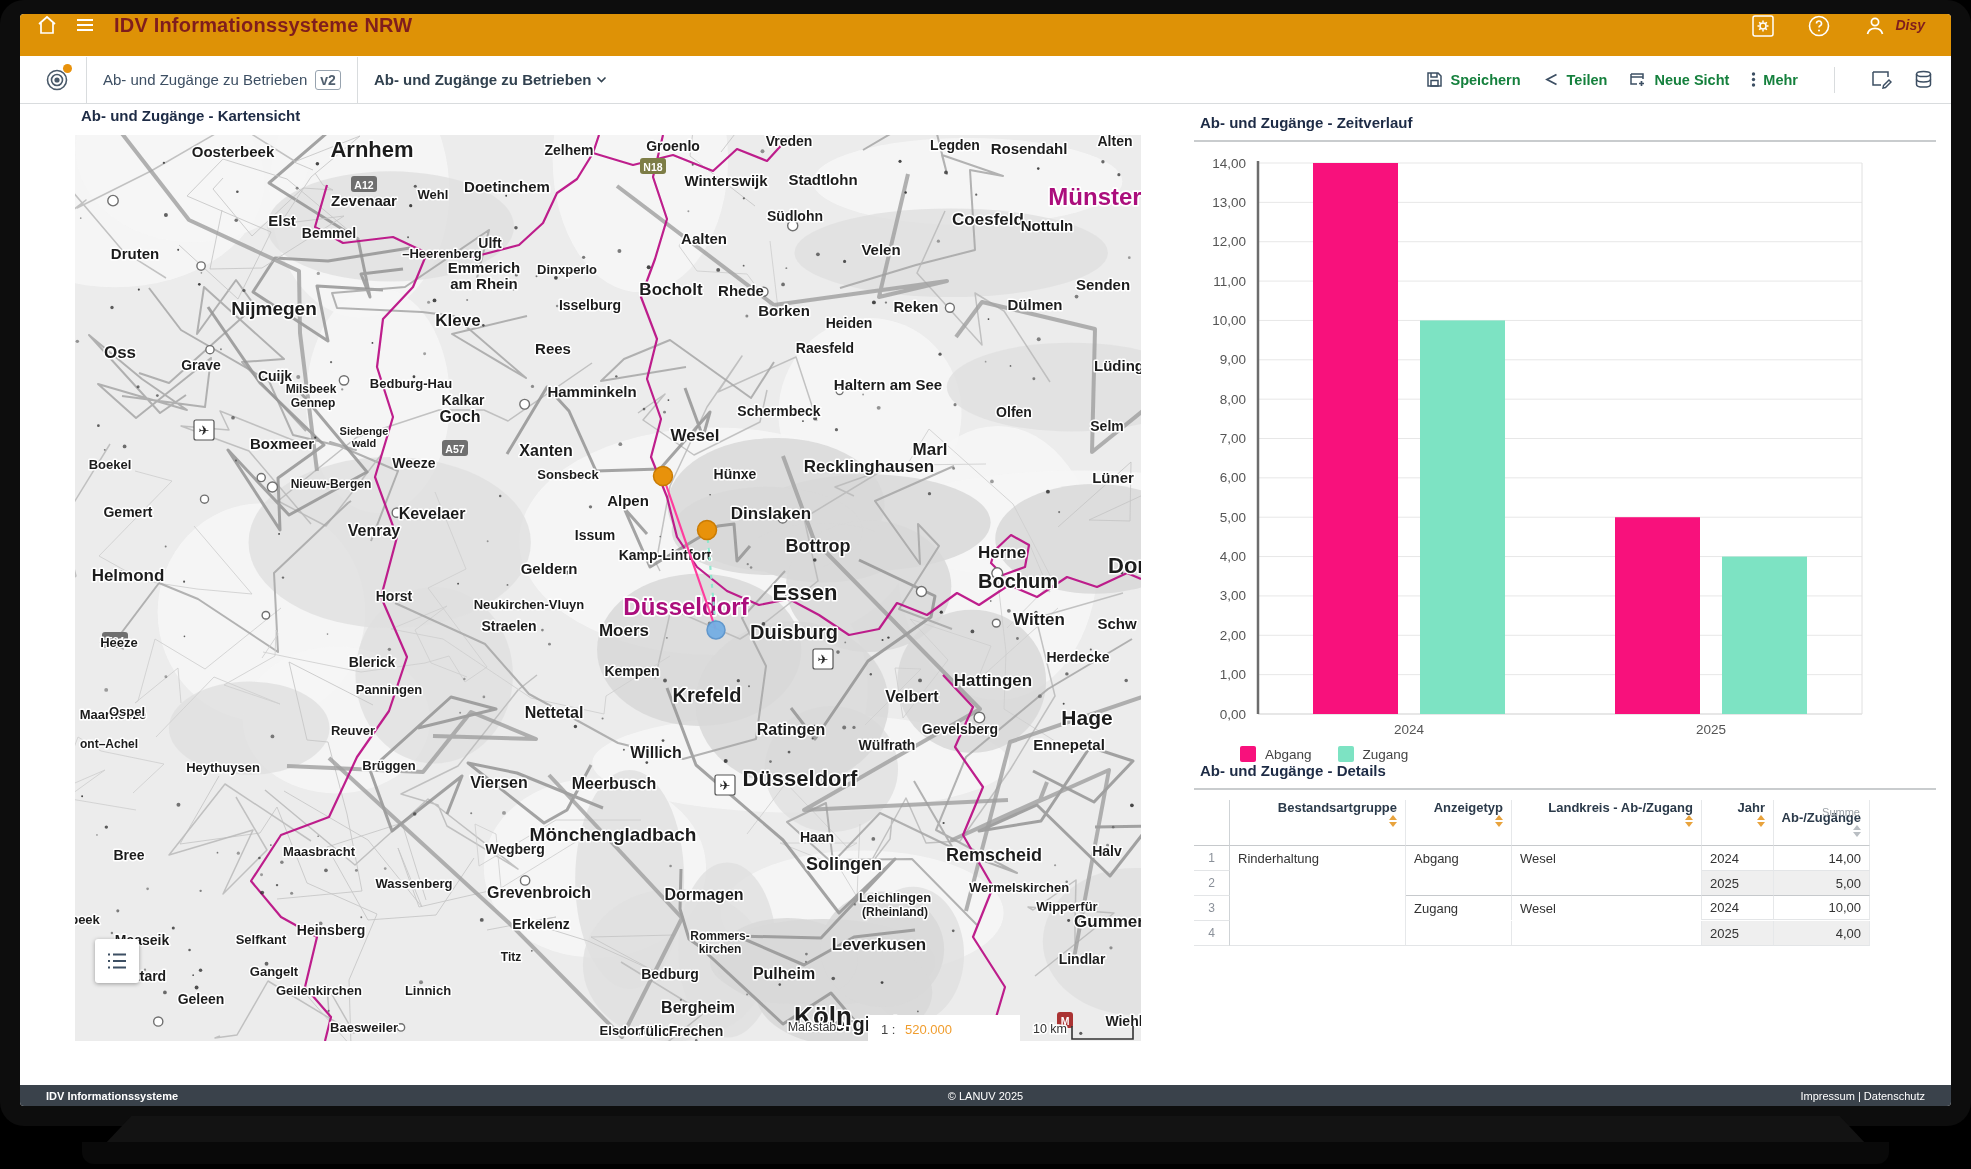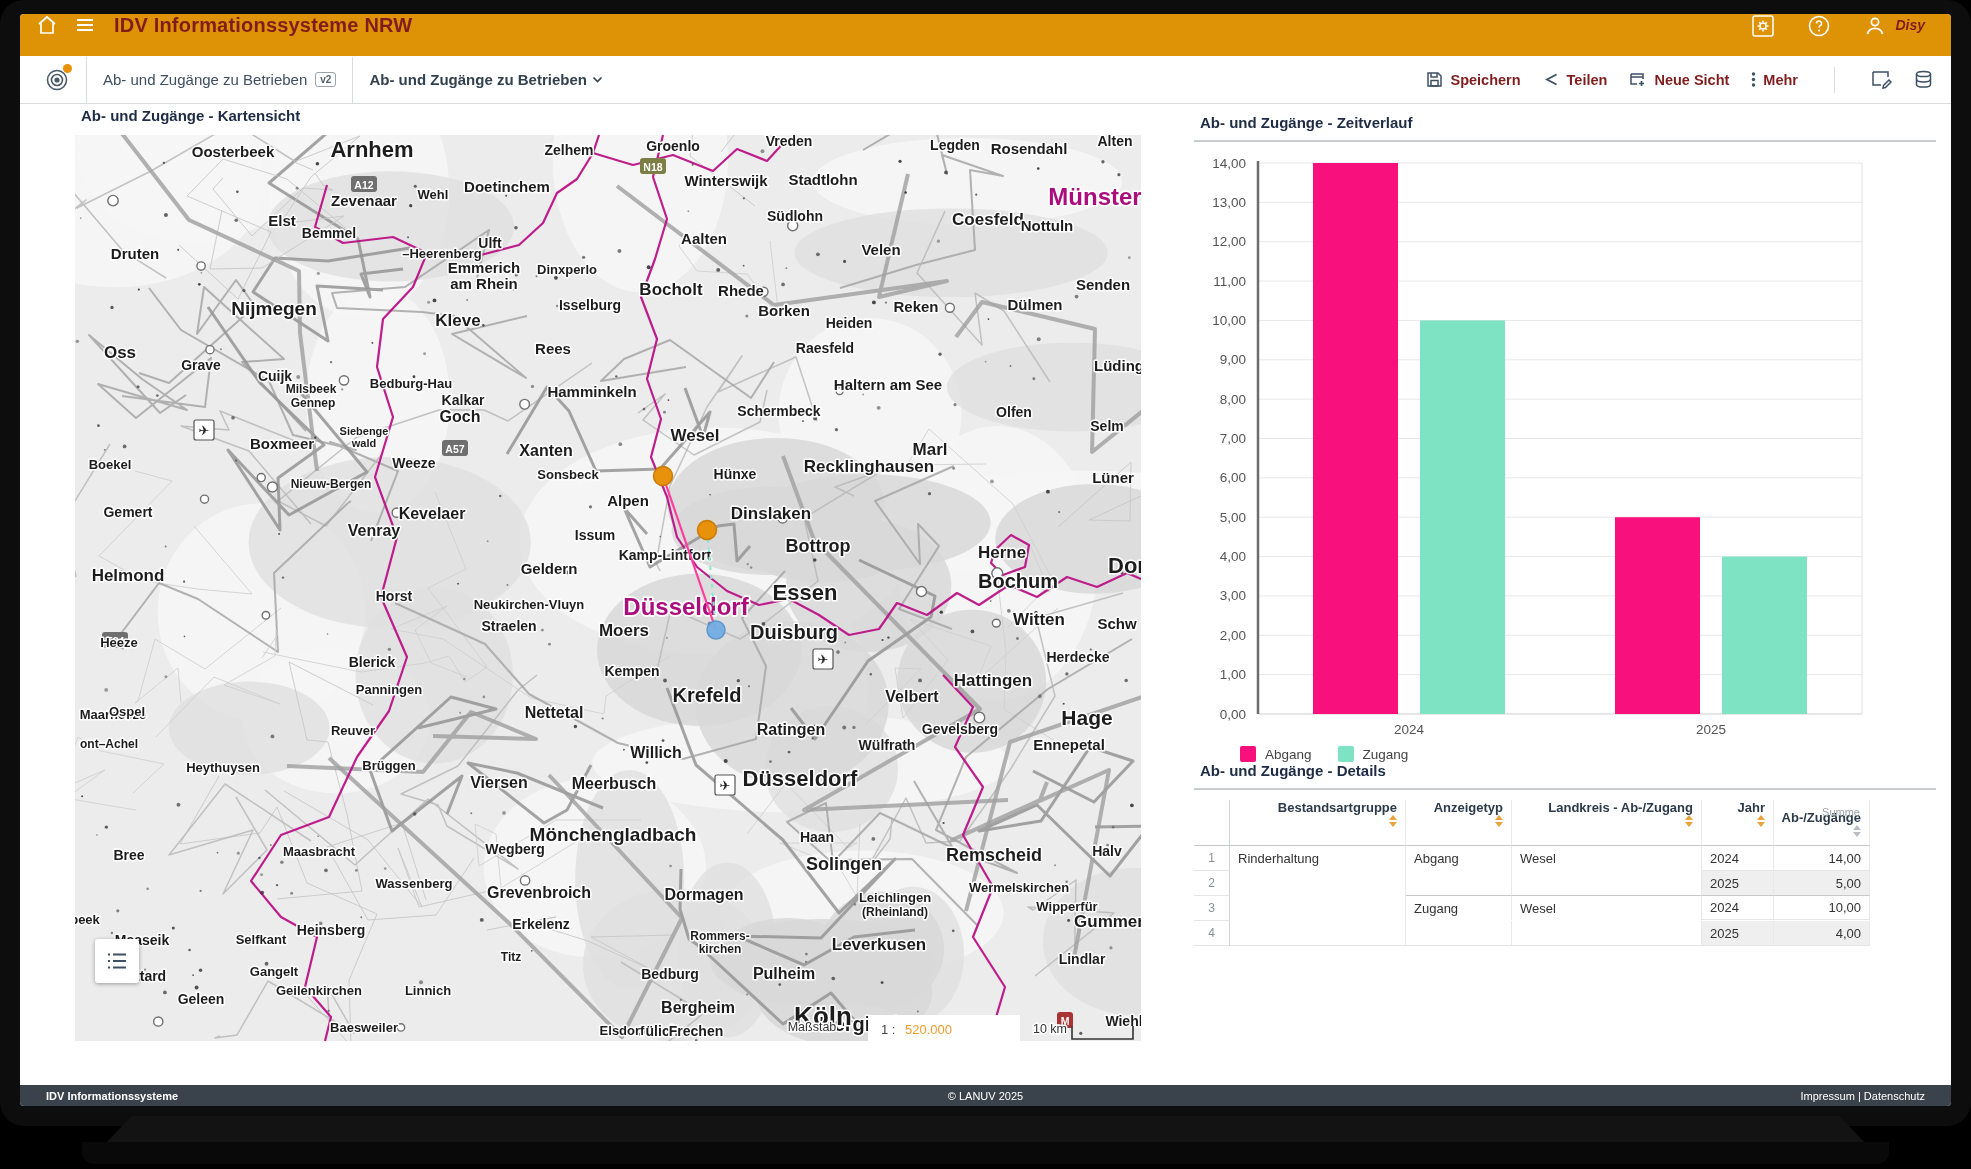--- a/index.html
+++ b/index.html
@@ -19,24 +19,24 @@
   .h-spacer{flex:1}
   .app-header .h-right{display:flex;align-items:center;gap:18px;margin-right:26px;font-style:italic;}
   .user-name{font-size:14px;font-weight:600;margin-left:-8px;}
 
   
   .toolbar{height:47px;border-bottom:1px solid #d9dcde;display:flex;align-items:center;flex:0 0 auto;background:#fff;color:#3d4f63;}
   .tb-ico{width:26px;height:26px;margin-left:24px;position:relative;flex:0 0 auto;}
   .tb-div{width:1px;height:46px;background:#d9dcde;margin:0 16px;flex:0 0 auto;}
   .tb-div.short{height:26px;margin:0 14px;}
   .wb-name{font-size:15px;color:#3d4f63;}
-  .badge{display:inline-block;border:1px solid #97a3af;border-radius:3px;font-size:10px;padding:1px 4px;margin-left:8px;color:#51606f;font-weight:600;}
+  .badge{display:inline-block;border:1px solid #97a3af;border-radius:3px;font-size:14px;padding:1px 4px;margin-left:8px;color:#51606f;font-weight:600;}
   .sheet-name{font-size:15px;font-weight:700;color:#31414f;display:flex;align-items:center;gap:4px;cursor:pointer;}
   .tb-right{display:flex;align-items:center;margin-left:auto;margin-right:18px;gap:22px;}
-  .tb-act{display:flex;align-items:center;gap:7px;font-size:14.5px;font-weight:600;color:#7f1d1d;cursor:pointer;white-space:nowrap;}
+  .tb-act{display:flex;align-items:center;gap:7px;font-size:14.5px;font-weight:600;color:#15803d;cursor:pointer;white-space:nowrap;}
   .tb-act svg{display:block}
   .orange-dot{position:absolute;right:-2px;top:-3px;width:9px;height:9px;border-radius:50%;background:#e8920b;}
 
   
   .content{flex:1;position:relative;background:#fff;}
   .panel-title{font-size:15px;font-weight:700;color:#1d2b45;}
   .map-panel{position:absolute;left:55px;top:3px;width:1066px;}
   .map-panel .panel-title{margin:0 0 11px 6px;}
   .map-box{position:relative;width:1066px;height:906px;overflow:hidden;background:#ececec;}
   .map-box svg{display:block}

